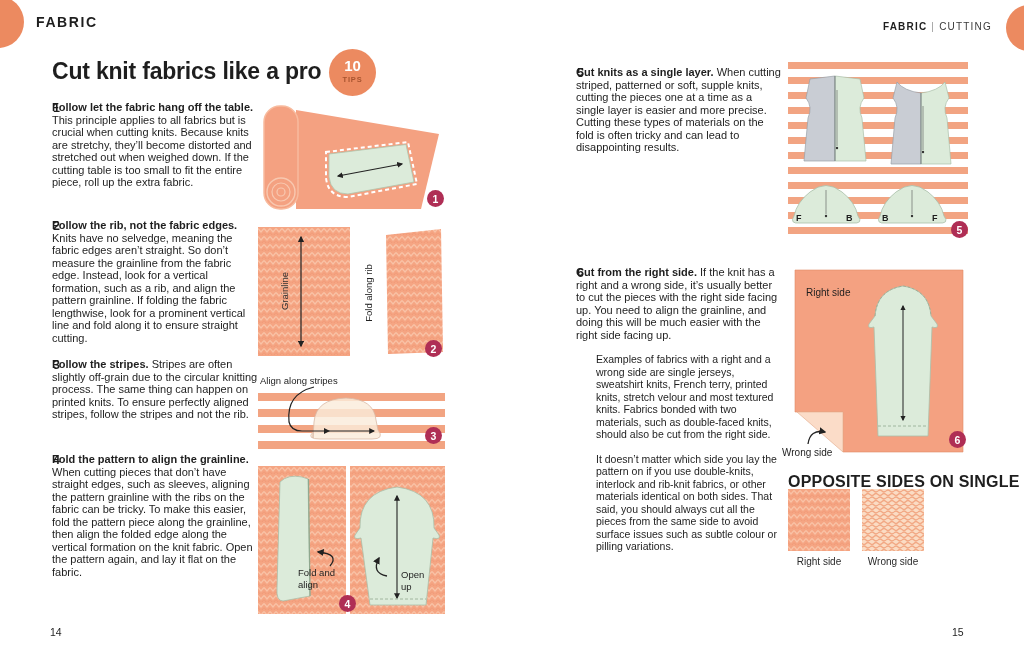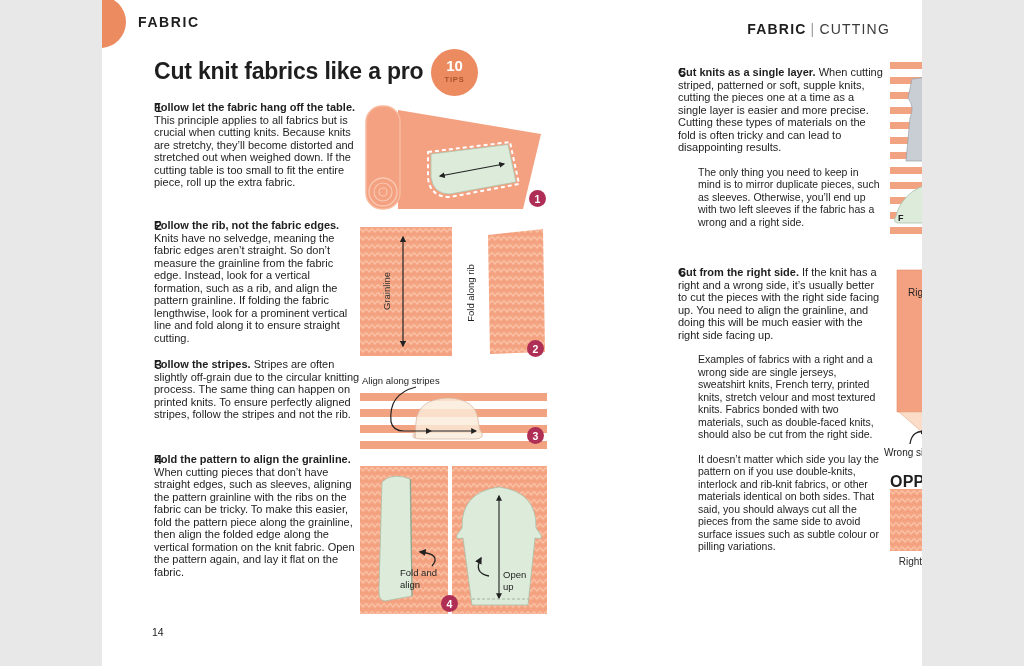--- a/index.html
+++ b/index.html
@@ -1,27 +1,27 @@
 <!DOCTYPE html>
 <html><head>
 <meta charset="utf-8">
 <style>
   html,body{margin:0;padding:0;background:#e8e8e8;}
   .spread{
-    position:relative;width:820px;height:666px;background:#ffffff;
+    position:relative;width:1024px;height:666px;background:#ffffff;
     overflow:hidden;font-family:"Liberation Sans",sans-serif;color:#1e1e1e;
     margin:0 auto;
   }
   
   .corner-circle{position:absolute;border-radius:50%;background:#ec8a60;}
   .corner-left{left:-28px;top:-4px;width:52px;height:52px;}
   .corner-right{left:1006px;top:5px;width:46px;height:46px;}
 
   .hdr-left{position:absolute;left:36px;top:14px;font-size:14px;font-weight:bold;letter-spacing:1.6px;}
-  .hdr-right{position:absolute;right:32px;top:21px;font-size:14px;letter-spacing:1.2px;text-align:right;}
+  .hdr-right{position:absolute;right:32px;top:21px;font-size:10px;letter-spacing:1.2px;text-align:right;}
   .hdr-right .hr-bold{font-weight:bold;}
   .hdr-right .hr-div{color:#9a9a9a;margin:0 4px;}
   .hdr-right .hr-rest{color:#3a3a3a;}
 
   .page-title{position:absolute;left:52px;top:58px;font-size:23px;font-weight:bold;letter-spacing:-0.2px;text-align:right;}
 
   .tips-badge{position:absolute;left:329px;top:49px;width:47px;height:47px;border-radius:50%;
     background:#ec8a60;text-align:center;}
   .tips-badge .tb-num{display:block;margin-top:7px;font-size:15px;line-height:19px;font-weight:bold;color:#ffffff;}
   .tips-badge .tb-label{display:block;font-size:7.5px;font-weight:bold;color:#a8542f;letter-spacing:0.8px;}
@@ -117,21 +117,20 @@
       <span>When cutting pieces that don’t have straight edges, such as sleeves, aligning the pattern grainline with the ribs on the fabric can be tricky. To make this easier, fold the pattern piece along the grainline, then align the folded edge along the vertical formation on the knit fabric. Open the pattern again, and lay it flat on the fabric.</span>
     </p>
   </div>
 
   <div class="tip" style="left:576px;top:66px;">
     <span class="tip-num">5</span>
     <p class="tip-body" style="margin:0">
       <span class="lead">Cut knits as a single layer.</span>
       <span>When cutting striped, patterned or soft, supple knits, cutting the pieces one at a time as a single layer is easier and more precise. Cutting these types of materials on the fold is often tricky and can lead to disappointing results.</span>
     </p>
-    <p class="tip-p">The only thing you need to keep in mind is to mirror duplicate pieces, such as sleeves. Otherwise, you’ll end up with two left sleeves if the fabric has a wrong and a right side.</p>
   </div>
 
   <div class="tip" style="left:576px;top:266px;">
     <span class="tip-num">6</span>
     <p class="tip-body" style="margin:0">
       <span class="lead">Cut from the right side.</span>
       <span>If the knit has a right and a wrong side, it’s usually better to cut the pieces with the right side facing up. You need to align the grainline, and doing this will be much easier with the right side facing up.</span>
     </p>
     <p class="tip-p">Examples of fabrics with a right and a wrong side are single jerseys, sweatshirt knits, French terry, printed knits, stretch velour and most textured knits. Fabrics bonded with two materials, such as double-faced knits, should also be cut from the right side.</p>
     <p class="tip-p">It doesn’t matter which side you lay the pattern on if you use double-knits, interlock and rib-knit fabrics, or other materials identical on both sides. That said, you should always cut all the pieces from the same side to avoid surface issues such as subtle colour or pilling variations.</p>

